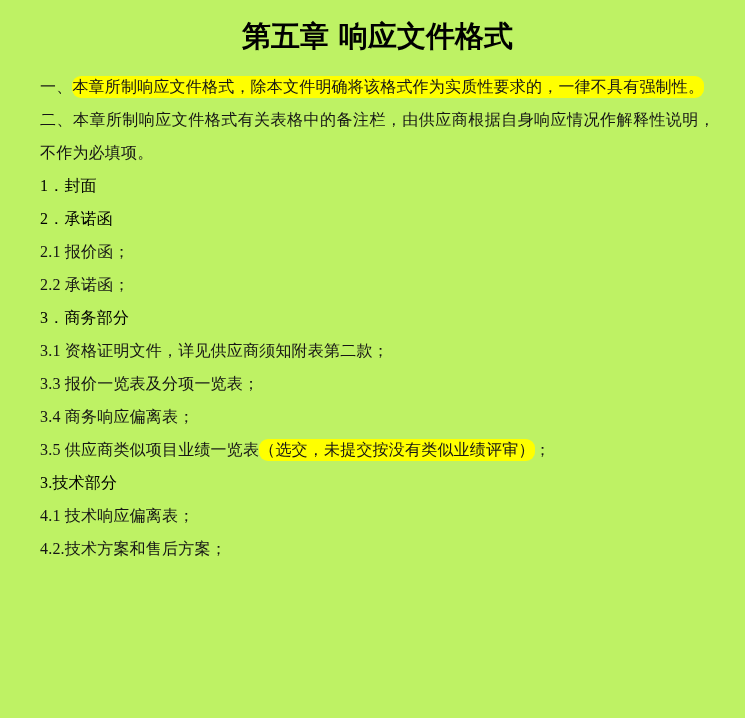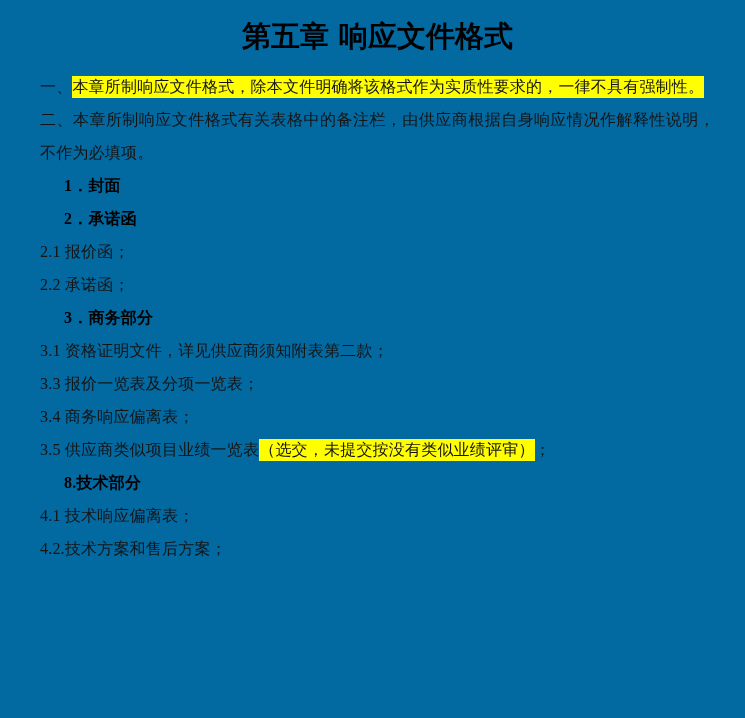--- a/index.html
+++ b/index.html
@@ -12,21 +12,21 @@
     height: 718px;
     overflow: hidden;
     font-family: "Liberation Serif", "DejaVu Serif", serif;
     color: #151515;
   }
   .page {
     box-sizing: border-box;
     width: 745px;
     height: 718px;
     padding: 10px 30px 0 40px;
-    background: #0369a1;
+    background: #bef264;
   }
   .doc-title {
     font-size: 29px;
     line-height: 40px;
     font-weight: bold;
     text-align: center;
     margin: 6px 0 14px 0;
     font-family: "DejaVu Sans", "Liberation Sans", sans-serif;
     color: #000000;
   }
@@ -34,42 +34,42 @@
     width: 675px;
   }
   .para {
     font-size: 16px;
     line-height: 33px;
     margin: 0;
     text-align: justify;
     letter-spacing: 0.2px;
   }
   .para.bold {
-    font-weight: bold;
+    font-weight: normal;
     color: #000000;
-    margin-left: 24px;
   }
   .hl {
     padding: 2px 0 3px 0;
+    border-radius: 9px;
   }
 </style>
 </head>
 <body style="color: rgb(21, 21, 21);">
 
 <div class="page">
   <h1 class="doc-title">第五章 响应文件格式</h1>
   <div class="doc-body" id="doc-body">
       <p class="para"><span>一、</span><span class="hl" style="background: rgb(255, 255, 0);">本章所制响应文件格式，除本文件明确将该格式作为实质性要求的，一律不具有强制性。</span></p>
       <p class="para"><span>二、本章所制响应文件格式有关表格中的备注栏，由供应商根据自身响应情况作解释性说明，不作为必填项。</span></p>
       <p class="para bold"><span>1．封面</span></p>
       <p class="para bold"><span>2．承诺函</span></p>
       <p class="para"><span>2.1 报价函；</span></p>
       <p class="para"><span>2.2 承诺函；</span></p>
       <p class="para bold"><span>3．商务部分</span></p>
       <p class="para"><span>3.1 资格证明文件，详见供应商须知附表第二款；</span></p>
       <p class="para"><span>3.3 报价一览表及分项一览表；</span></p>
       <p class="para"><span>3.4 商务响应偏离表；</span></p>
       <p class="para"><span>3.5 供应商类似项目业绩一览表</span><span class="hl" style="background: rgb(255, 255, 0); margin-top: 30px;">（选交，未提交按没有类似业绩评审）</span><span>；</span></p>
-      <p class="para bold"><span>8.技术部分</span></p>
+      <p class="para bold"><span>3.技术部分</span></p>
       <p class="para"><span>4.1 技术响应偏离表；</span></p>
       <p class="para"><span>4.2.技术方案和售后方案；</span></p>
     </div>
 </div>
 
 </body></html>

